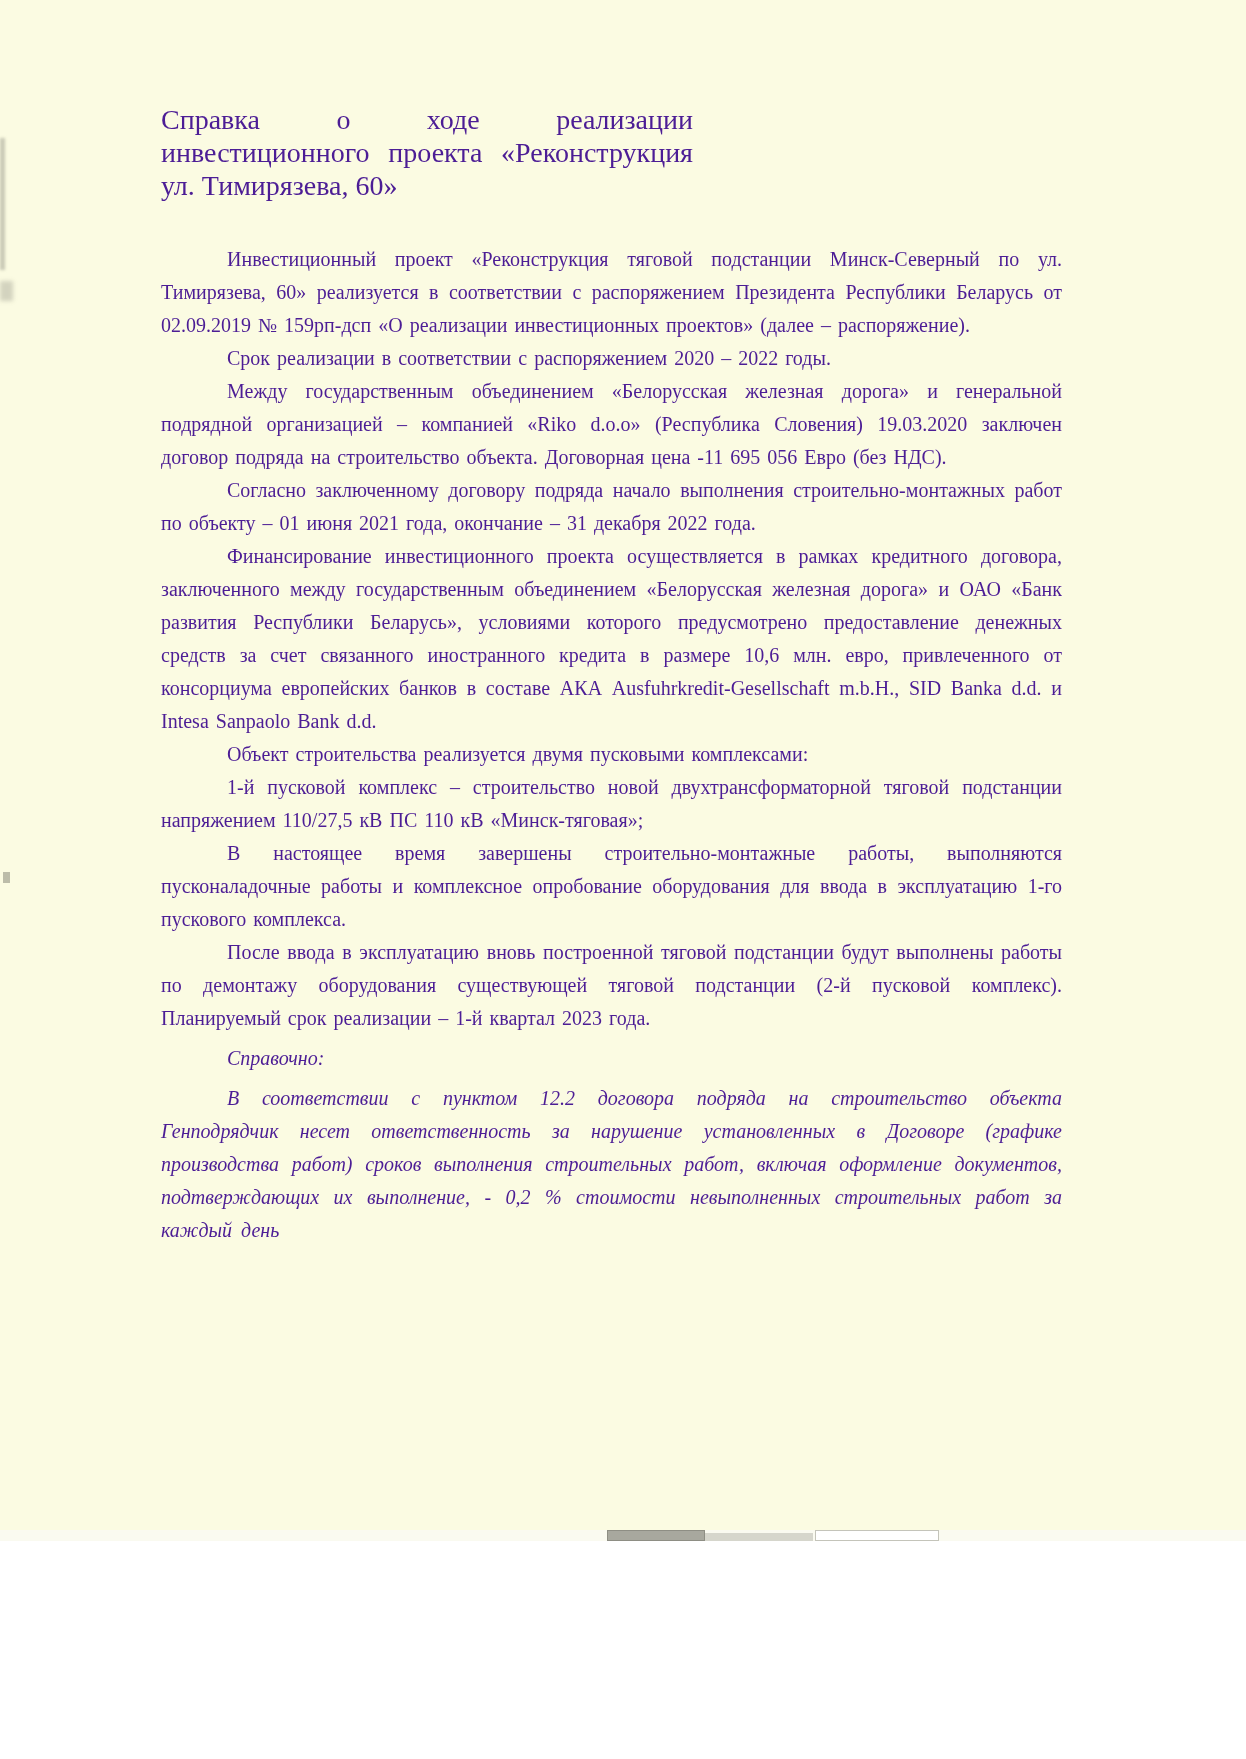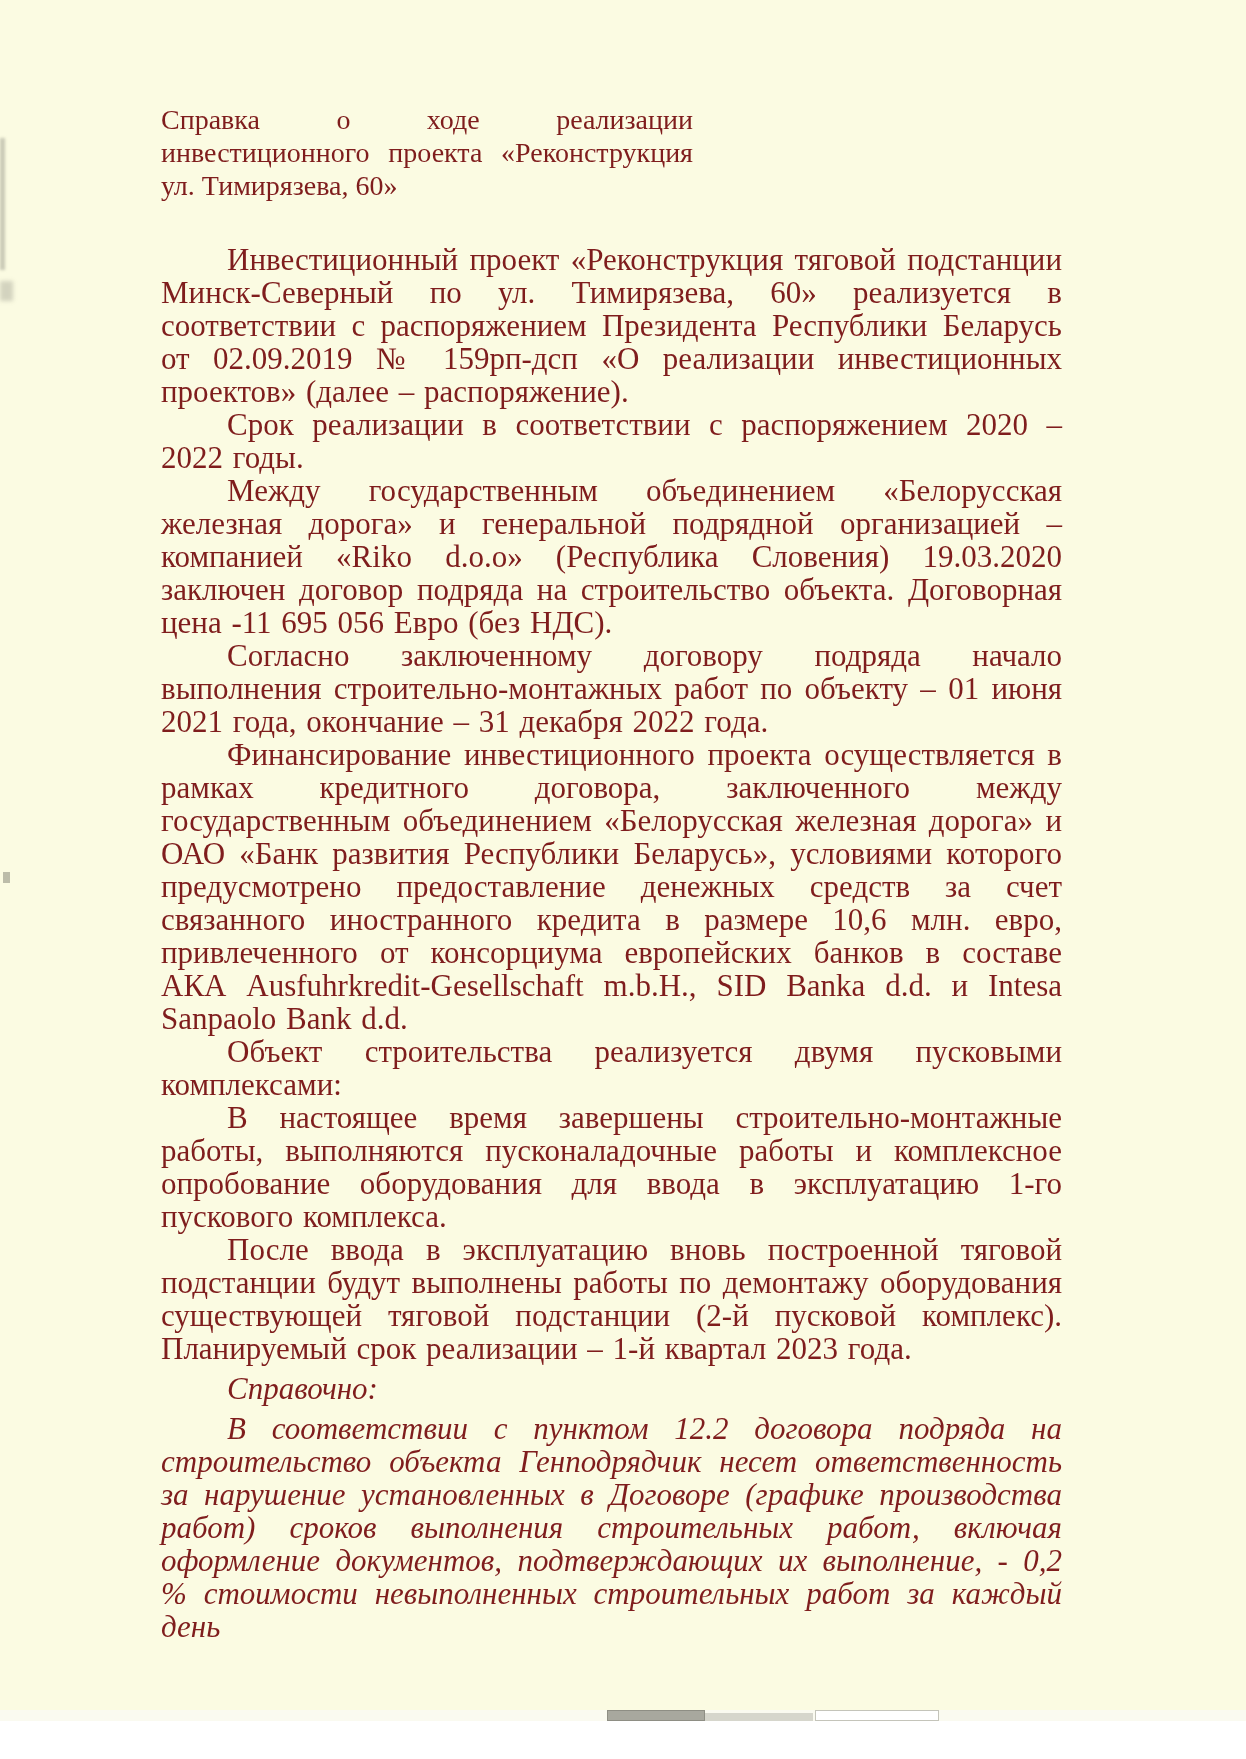--- a/index.html
+++ b/index.html
@@ -1,22 +1,22 @@
 <!DOCTYPE html>
 <html lang="ru"><head>
 <meta charset="utf-8">
 <style>
   html,body{margin:0;padding:0;}
   .page{
     position:relative;
     width:1246px;
-    height:1721px;
+    height:1541px;
     background:#fbfbe2;
     font-family:"Liberation Serif", serif;
-    color:#7f1d1d;
+    color:#4c1d95;
     overflow:hidden;
   }
   .scan-content{
     position:absolute;
     left:161px;
     top:103px;
     width:901px;
   }
   .title-block{
     width:532px;
@@ -27,21 +27,21 @@
   .title-line{
     text-align:justify;
     text-align-last:justify;
   }
   .title-line.last{
     text-align:right;
     text-align-last:left;
   }
   .body-text p{
     margin:0;
-    font-size:31px;
+    font-size:20px;
     line-height:33px;
     text-align:justify;
     text-indent:66px;
     word-spacing:2px;
   }
   .body-text p.italic{
     font-style:italic;
     word-spacing:4px;
     margin-top:7px;
   }
@@ -93,20 +93,21 @@
       <div class="title-line last">ул. Тимирязева, 60»</div>
     </div>
 
     <div class="body-text">
       <p>Инвестиционный проект «Реконструкция тяговой подстанции Минск-Северный по ул. Тимирязева, 60» реализуется в соответствии с распоряжением Президента Республики Беларусь от 02.09.2019 № 159рп-дсп «О реализации инвестиционных проектов» (далее – распоряжение).</p>
       <p>Срок реализации в соответствии с распоряжением 2020 – 2022 годы.</p>
       <p>Между государственным объединением «Белорусская железная дорога» и генеральной подрядной организацией – компанией «Riko d.o.o» (Республика Словения) 19.03.2020 заключен договор подряда на строительство объекта. Договорная цена -11 695 056 Евро (без НДС).</p>
       <p>Согласно заключенному договору подряда начало выполнения строительно-монтажных работ по объекту – 01 июня 2021 года, окончание – 31 декабря 2022 года.</p>
       <p>Финансирование инвестиционного проекта осуществляется в рамках кредитного договора, заключенного между государственным объединением «Белорусская железная дорога» и ОАО «Банк развития Республики Беларусь», условиями которого предусмотрено предоставление денежных средств за счет связанного иностранного кредита в размере 10,6 млн. евро, привлеченного от консорциума европейских банков в составе АКА Ausfuhrkredit-Gesellschaft m.b.H., SID Banka d.d. и Intesa Sanpaolo Bank d.d.</p>
       <p>Объект строительства реализуется двумя пусковыми комплексами:</p>
+      <p>1-й пусковой комплекс – строительство новой двухтрансформаторной тяговой подстанции напряжением 110/27,5 кВ ПС 110 кВ «Минск-тяговая»;</p>
       <p>В настоящее время завершены строительно-монтажные работы, выполняются пусконаладочные работы и комплексное опробование оборудования для ввода в эксплуатацию 1-го пускового комплекса.</p>
       <p>После ввода в эксплуатацию вновь построенной тяговой подстанции будут выполнены работы по демонтажу оборудования существующей тяговой подстанции (2-й пусковой комплекс). Планируемый срок реализации – 1-й квартал 2023 года.</p>
       <p class="italic">Справочно:</p>
       <p class="italic">В соответствии с пунктом 12.2 договора подряда на строительство объекта Генподрядчик несет ответственность за нарушение установленных в Договоре (графике производства работ) сроков выполнения строительных работ, включая оформление документов, подтверждающих их выполнение, - 0,2 % стоимости невыполненных строительных работ за каждый день</p>
     </div>
 
   </div>
 
   <div class="bottom-strip">
     <div class="frag-a"></div>

